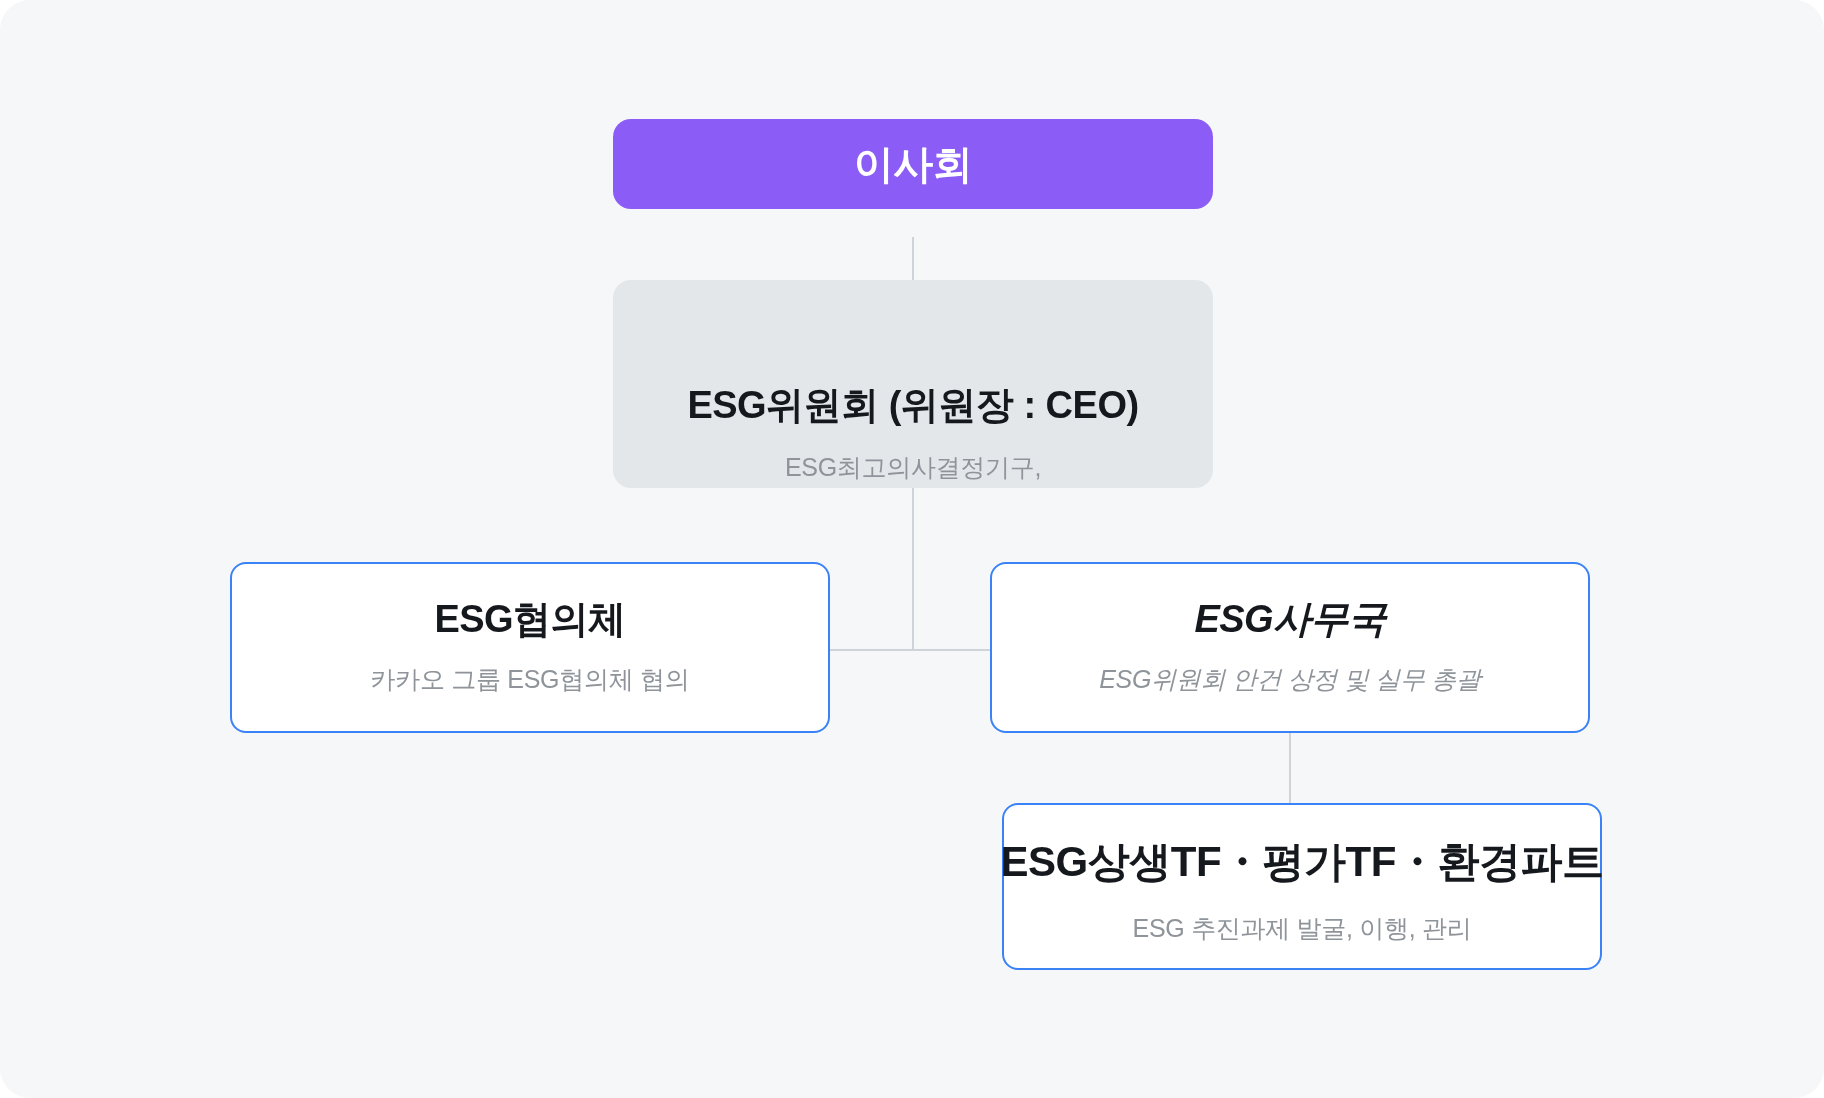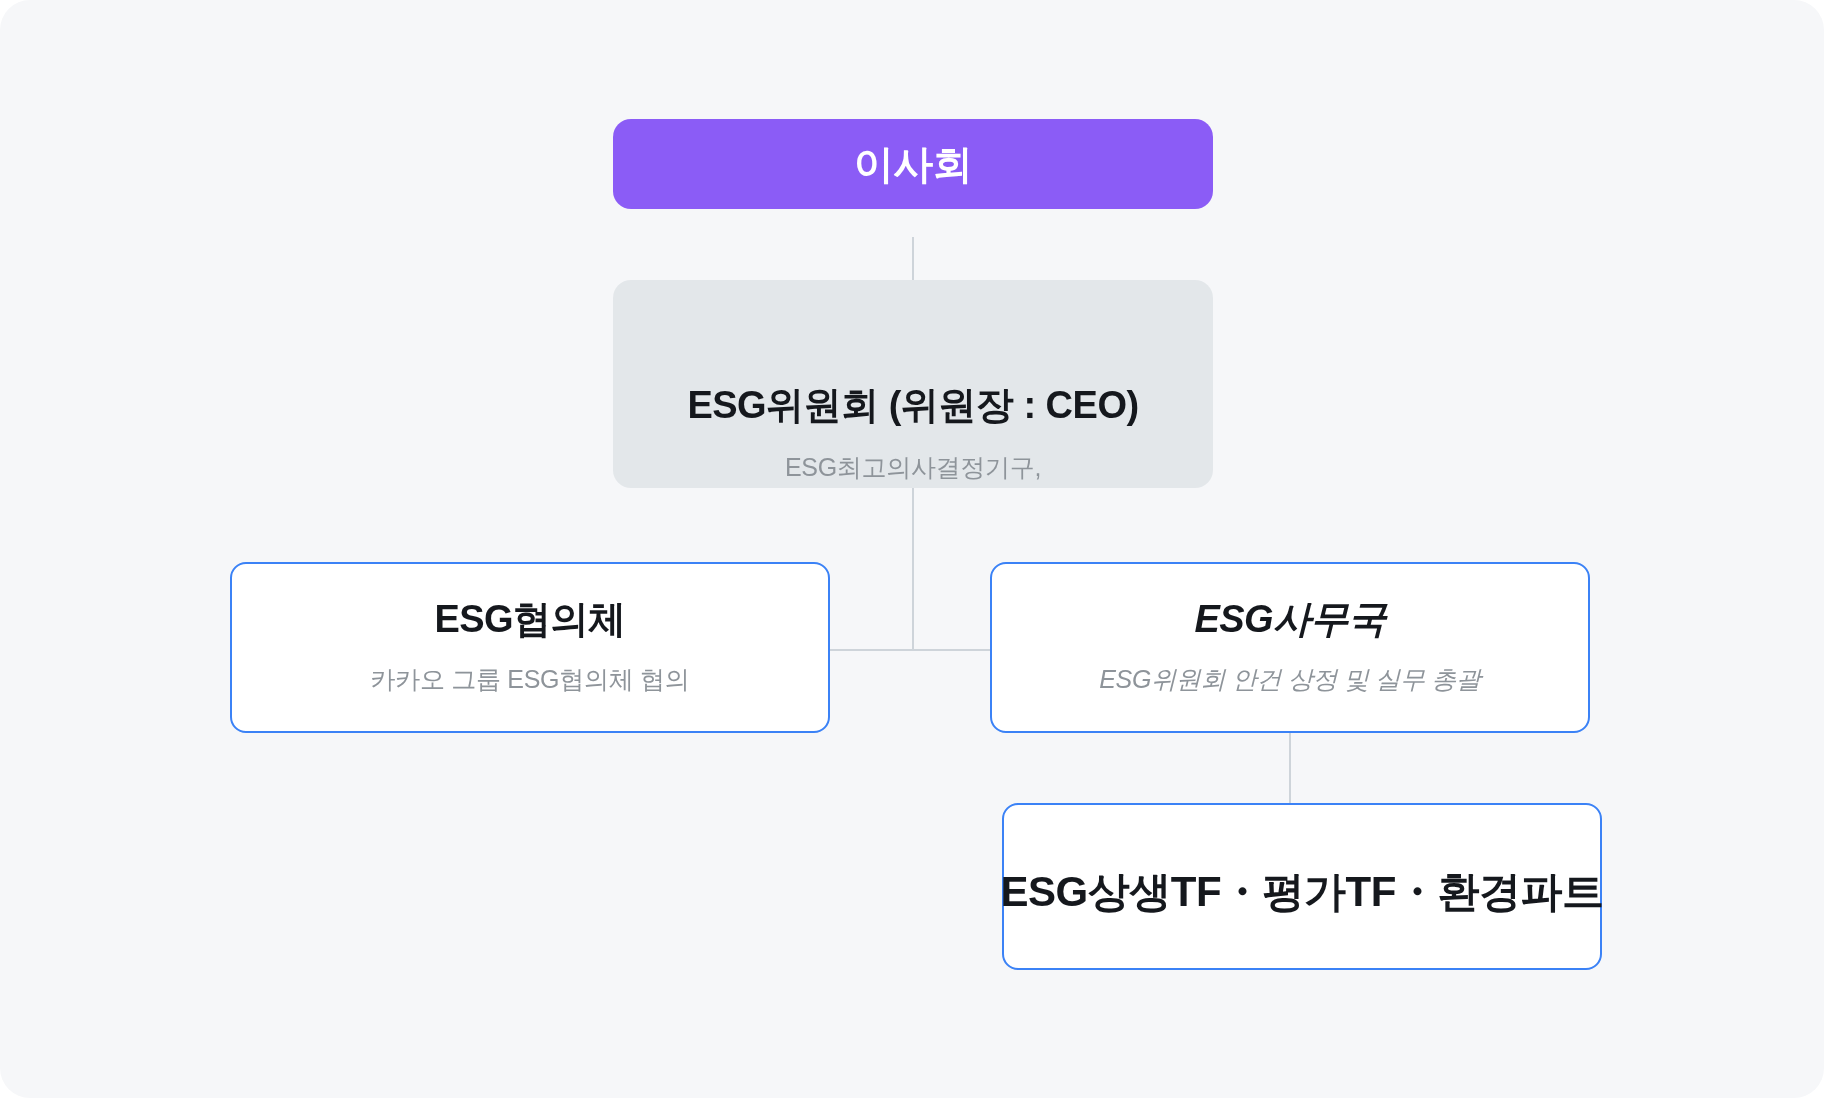--- a/index.html
+++ b/index.html
@@ -103,15 +103,16 @@
     <div class="subtitle">카카오 그룹 ESG협의체 협의</div>
   </div>
 
   <div class="node node-outline node-office">
     <div class="title">ESG사무국</div>
     <div class="subtitle">ESG위원회 안건 상정 및 실무 총괄</div>
   </div>
 
   <div class="node node-outline node-tf">
     <div class="title">ESG상생TF・평가TF・환경파트</div>
+    <div class="subtitle">ESG 추진과제 발굴, 이행, 관리</div>
   </div>
 
 </div>
 
 </body></html>

